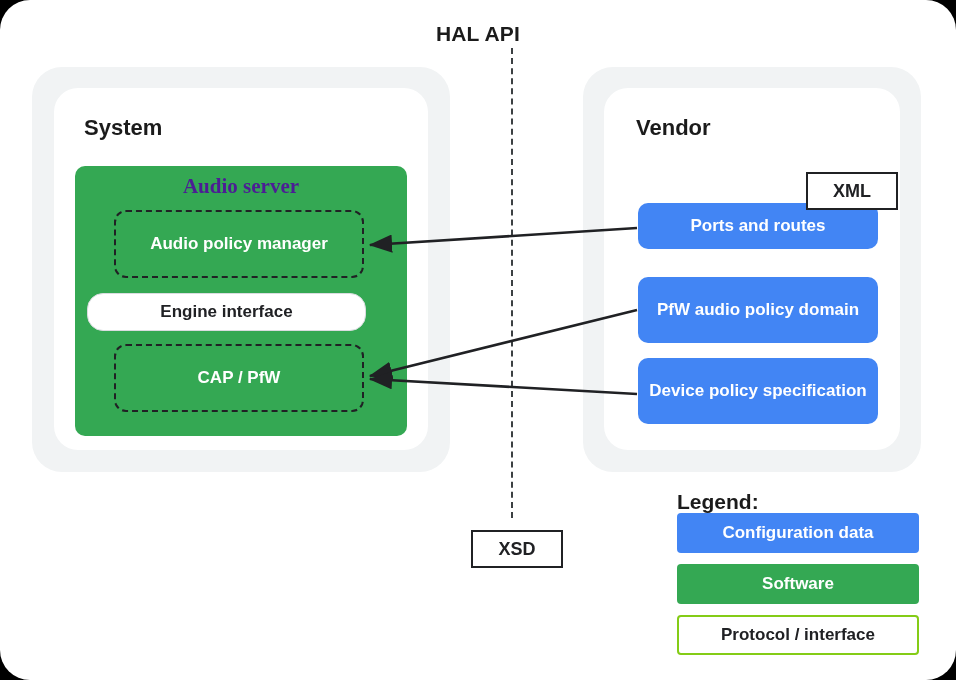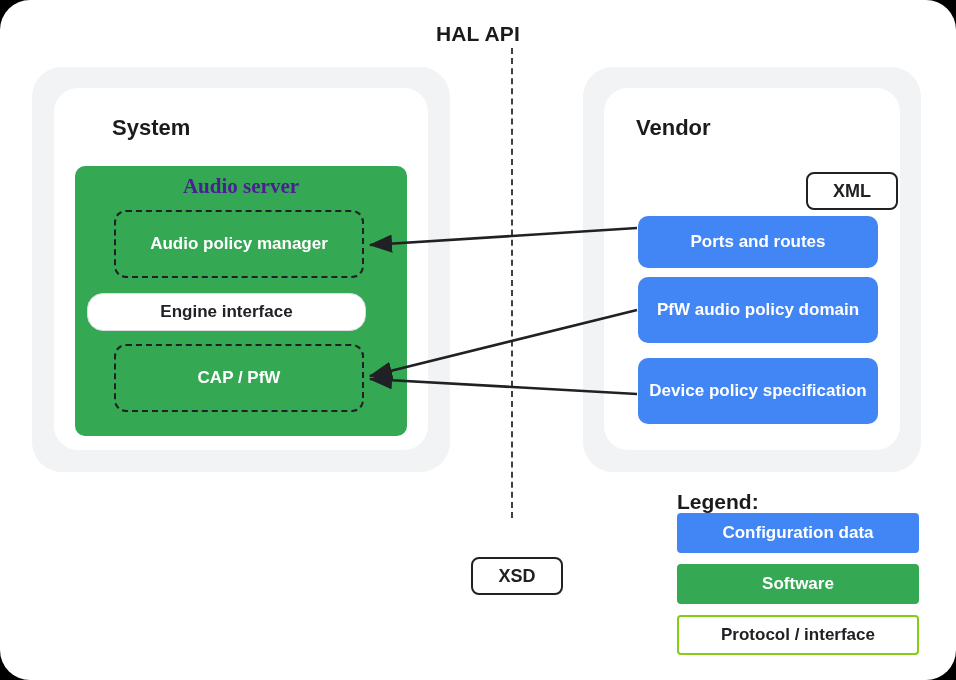--- a/index.html
+++ b/index.html
@@ -60,21 +60,21 @@
   }
   .panel-heading {
     position: absolute;
     font-size: 22px;
     font-weight: bold;
     color: #1b1b1b;
   }
 
   #system-outer  { left: 32px;  top: 67px;  width: 418px; height: 405px; }
   #system-inner  { left: 54px;  top: 88px;  width: 374px; height: 362px; }
-  #system-heading{ left: 84px;  top: 115px; margin-left: 28px; }
+  #system-heading{ left: 84px;  top: 115px; }
 
   #vendor-outer  { left: 583px; top: 67px;  width: 338px; height: 405px; }
   #vendor-inner  { left: 604px; top: 88px;  width: 296px; height: 362px; }
   #vendor-heading{ left: 636px; top: 115px; }
 
   
   .audio-server {
     position: absolute;
     left: 75px;
     top: 166px;
@@ -140,40 +140,40 @@
     display: flex;
     align-items: center;
     justify-content: center;
     text-align: center;
     font-size: 17px;
     font-weight: bold;
     color: #ffffff;
     line-height: 1.25;
     box-sizing: border-box;
   }
-  #ports-and-routes { top: 216px; height: 52px; }
+  #ports-and-routes { top: 203px; height: 46px; }
   #pfw-domain       { top: 277px; height: 66px; }
   #device-policy    { top: 358px; height: 66px; }
 
   
   .pill {
     position: absolute;
     background: #ffffff;
     border: 2px solid #202124;
-    border-radius: 8px;
+    border-radius: 0;
     display: flex;
     align-items: center;
     justify-content: center;
     font-size: 18px;
     font-weight: bold;
     color: #202124;
     box-sizing: border-box;
   }
   #xml-badge { left: 806px; top: 172px; width: 92px;  height: 38px; }
-  #xsd-badge { left: 471px; top: 530px; width: 92px;  height: 38px; margin-top: 27px; }
+  #xsd-badge { left: 471px; top: 530px; width: 92px;  height: 38px; }
 
   
   .legend-title {
     position: absolute;
     left: 677px;
     top: 467px;
     font-size: 21px;
     font-weight: bold;
     color: #1b1b1b;
     margin-top: 23px;

